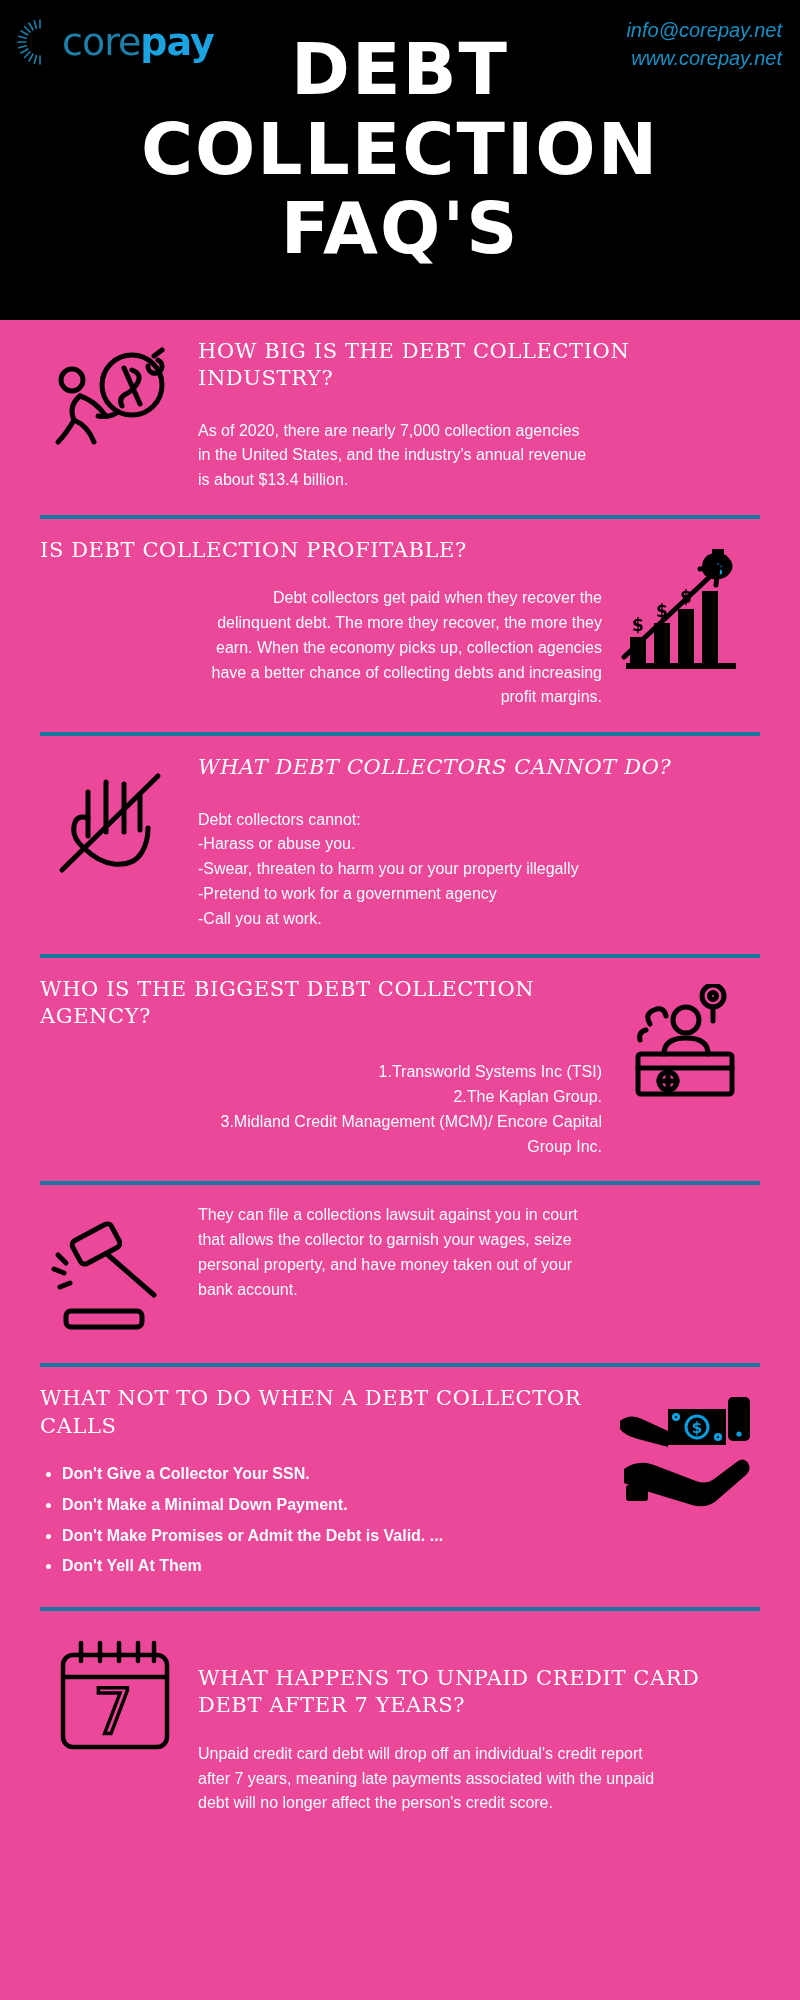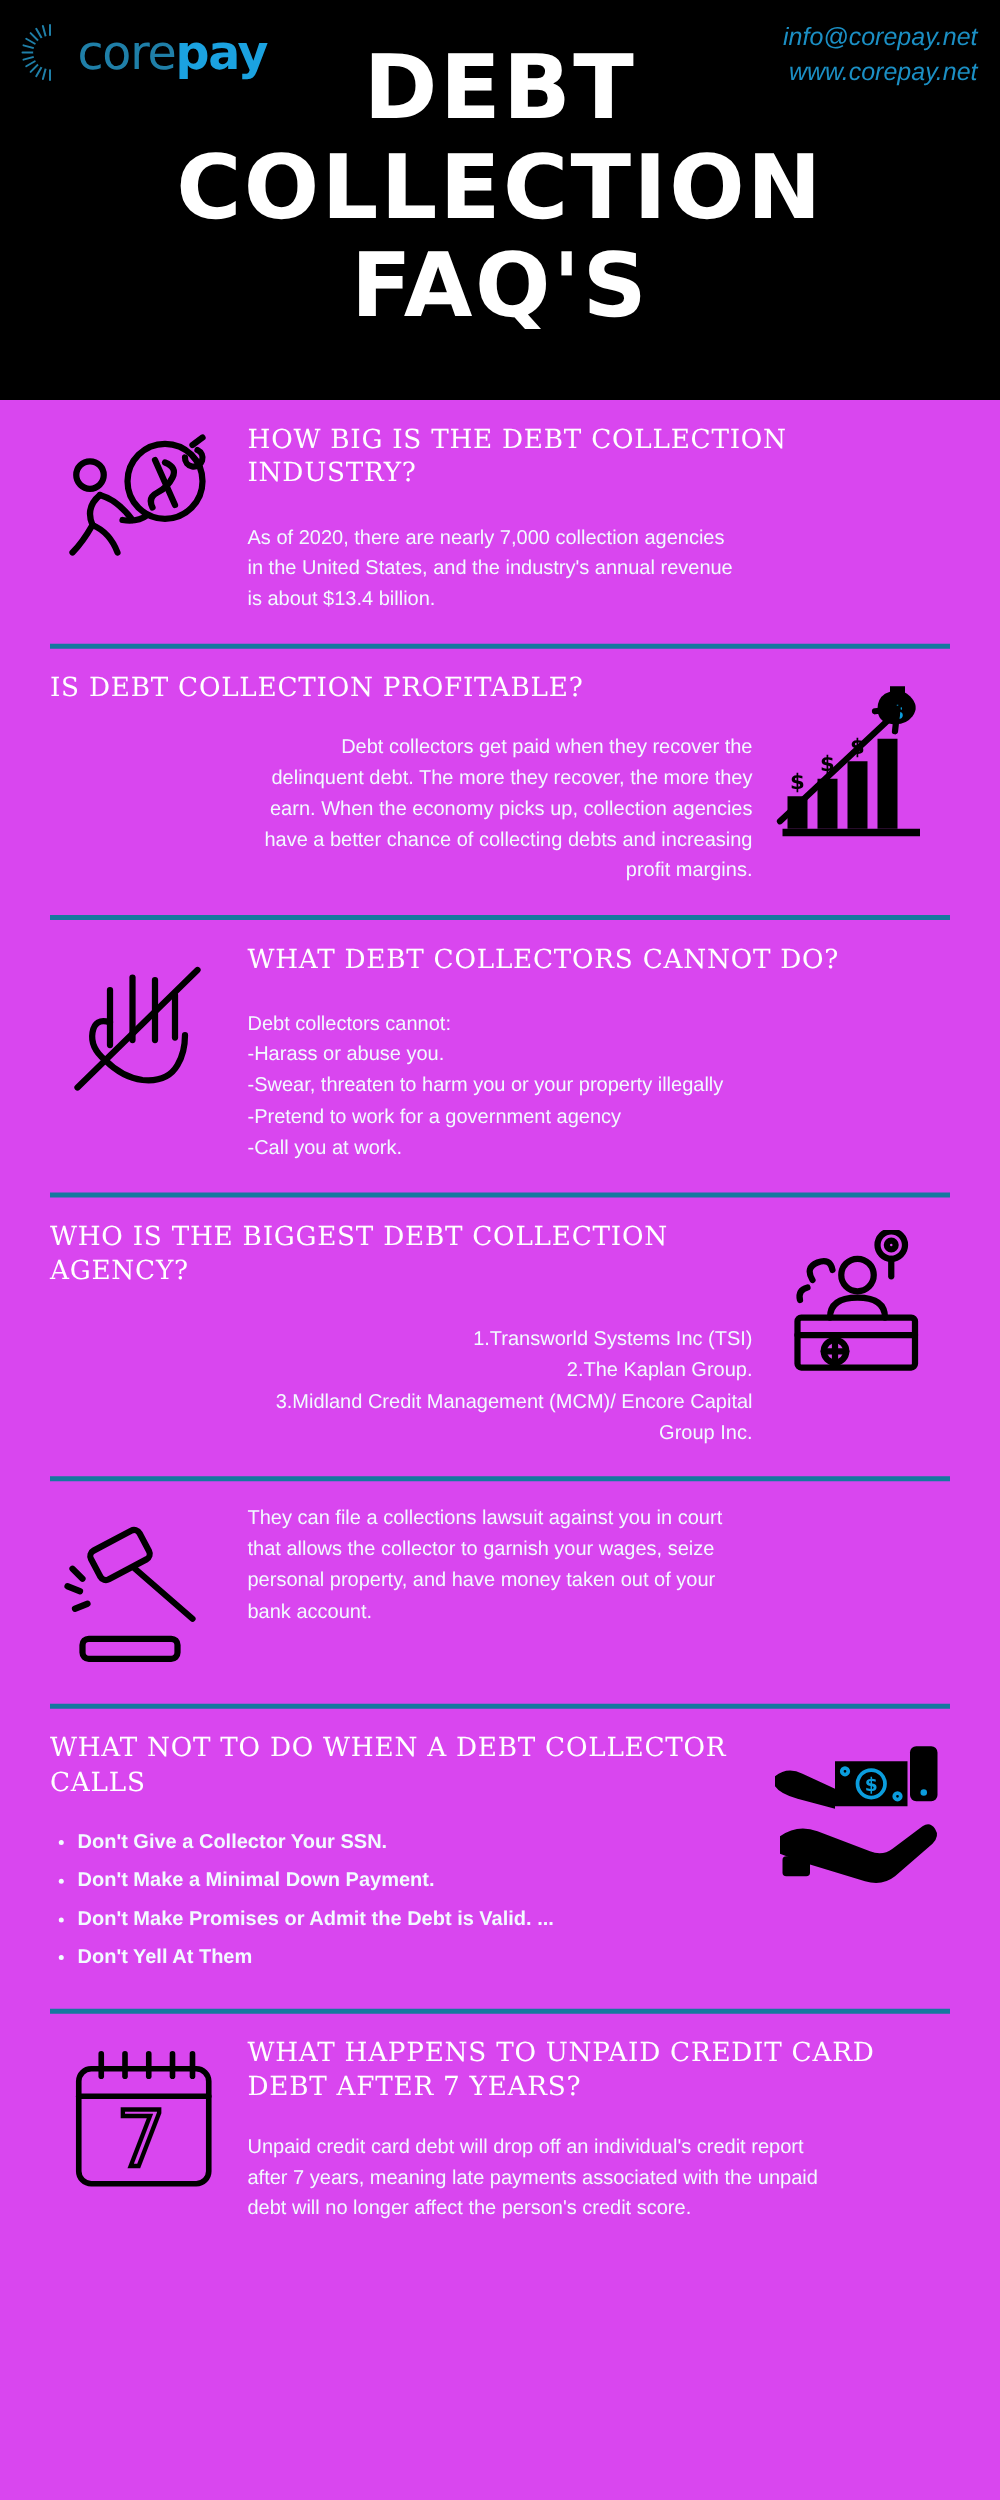--- a/index.html
+++ b/index.html
@@ -6,21 +6,21 @@
   html, body {
     width: 800px;
     background: #0b9ddd;
     font-family: "Liberation Sans", sans-serif;
   }
   body { width: 800px; }
 
   .page {
     width: 800px;
     min-height: 2000px;
-    background: #d946ef;
+    background: #ec4899;
     position: relative;
     overflow: hidden;
   }
 
   
   .header {
     background: #000000;
     height: 320px;
     position: relative;
     padding: 0;
@@ -120,25 +120,25 @@
   .divider {
     height: 4px;
     background: #16789f;
     margin: 8px 40px 0 40px;
   }
 
   
   .sec1 .icon-cell { flex: 0 0 150px; padding-top: 4px; }
   .sec1 .q-title { margin-bottom: 26px; }
   .sec2 .q-title { margin-bottom: 22px; }
-  .sec3 .q-title { margin-bottom: 26px; }
+  .sec3 .q-title { margin-bottom: 26px; font-style: italic; }
   .sec4 .q-title { margin-bottom: 30px; }
   .sec5 .q-title { margin-bottom: 28px; }
   .sec6 .q-title { margin-bottom: 22px; }
-  .sec7 .q-title { margin-bottom: 22px; }
+  .sec7 .q-title { margin-bottom: 22px; margin-top: 36px; }
 </style>
 </head>
 <body>
 
 <div class="page">
 
   <div class="header">
 
     <div class="logo">
       <span>

